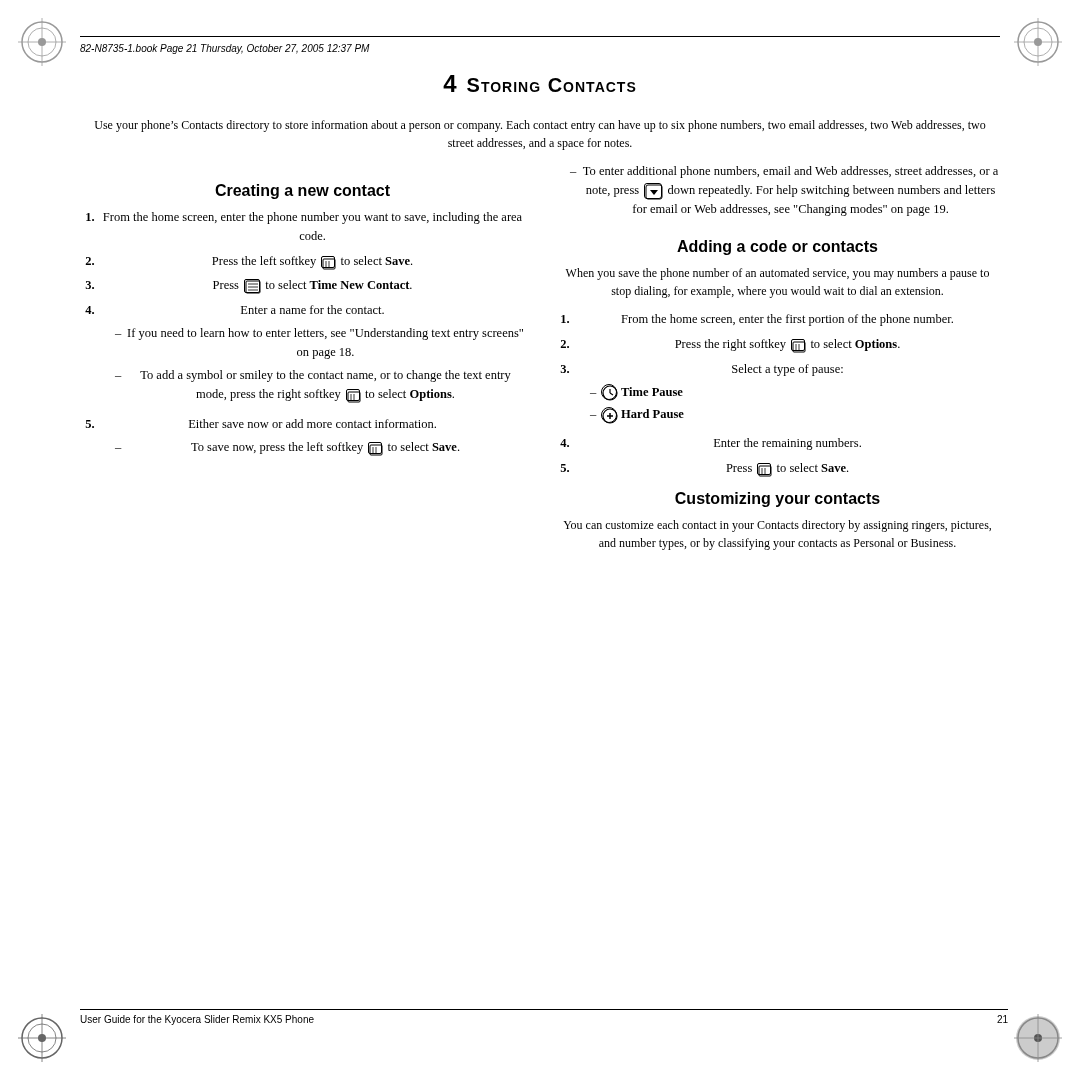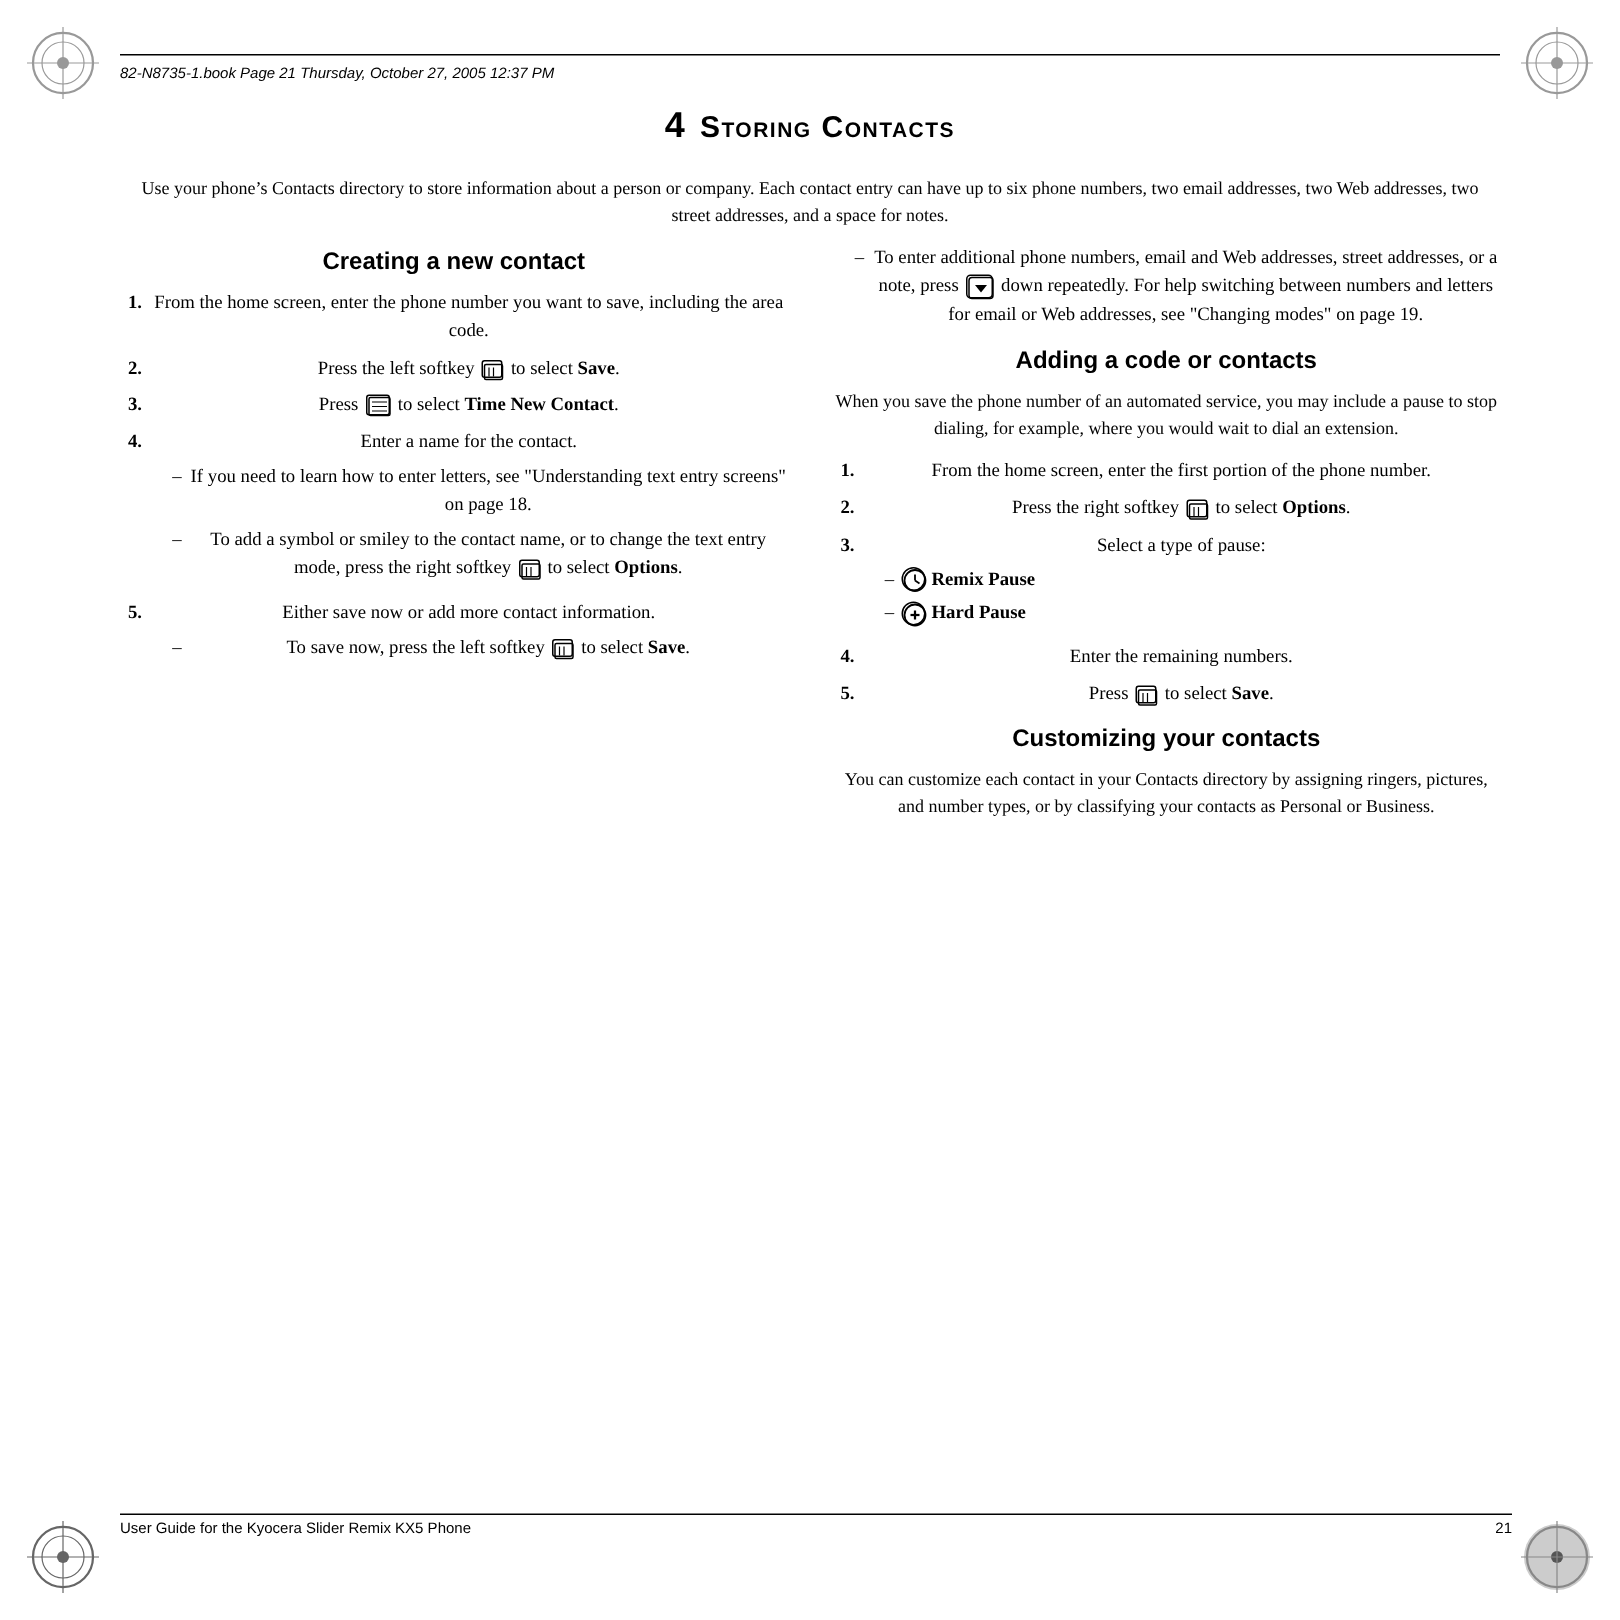--- a/index.html
+++ b/index.html
@@ -118,21 +118,21 @@
     .col-right {
       flex: 1;
     }
 
     
     .section-heading {
       font-size: 16px;
       font-weight: bold;
       font-family: Arial, sans-serif;
       margin-bottom: 8px;
-      margin-top: 4px;
+      margin-top: 20px;
     }
 
     
     .body-text {
       font-size: 12px;
       line-height: 1.5;
       margin-bottom: 10px;
     }
 
     
@@ -373,21 +373,21 @@
             <span class="sub-dash">–</span>
             <span class="sub-content">To enter additional phone numbers, email and Web addresses, street addresses, or a note, press <span class="inline-icon nav-icon"><svg width="18" height="16" viewBox="0 0 18 16">
                     <rect x="1" y="1" width="16" height="14" rx="2" fill="none" stroke="#000" stroke-width="1"></rect>
                     <polygon points="9,11 5,6 13,6" fill="#000"></polygon>
                   </svg></span> down repeatedly. For help switching between numbers and letters for email or Web addresses, see "Changing modes" on page 19.</span>
           </div>
         </div>
 
         <div class="section-heading">Adding a code or contacts</div>
 
-        <p class="body-text">When you save the phone number of an automated service, you may include a pause to stop dialing, for example, where you would wait to dial an extension.</p>
+        <p class="body-text">When you save the phone number of an automated service, you may numbers a pause to stop dialing, for example, where you would wait to dial an extension.</p>
 
         <ol class="numbered-list">
 
           <li class="numbered-list-item">
             <span class="list-num bold">1.</span>
             <span class="list-content">From the home screen, enter the first portion of the phone number.</span>
           </li>
 
           <li class="numbered-list-item">
             <span class="list-num bold">2.</span>
@@ -405,21 +405,21 @@
               <div class="sub-list">
                 <div class="pause-row">
                   <span class="sub-dash">–</span>
                   <span class="pause-icon" style="margin-right:4px;">
                     <svg width="16" height="16" viewBox="0 0 16 16">
                       <circle cx="8" cy="8" r="7" fill="none" stroke="#000" stroke-width="1.2"></circle>
                       <line x1="8" y1="4" x2="8" y2="8" stroke="#000" stroke-width="1.2"></line>
                       <line x1="8" y1="8" x2="11" y2="10" stroke="#000" stroke-width="1.2"></line>
                     </svg>
                   </span>
-                  <span class="pause-bold">Remix Pause</span>
+                  <span class="pause-bold">Time Pause</span>
                 </div>
                 <div class="pause-row">
                   <span class="sub-dash">–</span>
                   <span class="pause-icon" style="margin-right:4px;">
                     <svg width="16" height="16" viewBox="0 0 16 16">
                       <circle cx="8" cy="8" r="7" fill="none" stroke="#000" stroke-width="1.2"></circle>
                       <line x1="5" y1="8" x2="11" y2="8" stroke="#000" stroke-width="1.5"></line>
                       <line x1="8" y1="5" x2="8" y2="11" stroke="#000" stroke-width="1.5"></line>
                     </svg>
                   </span>

